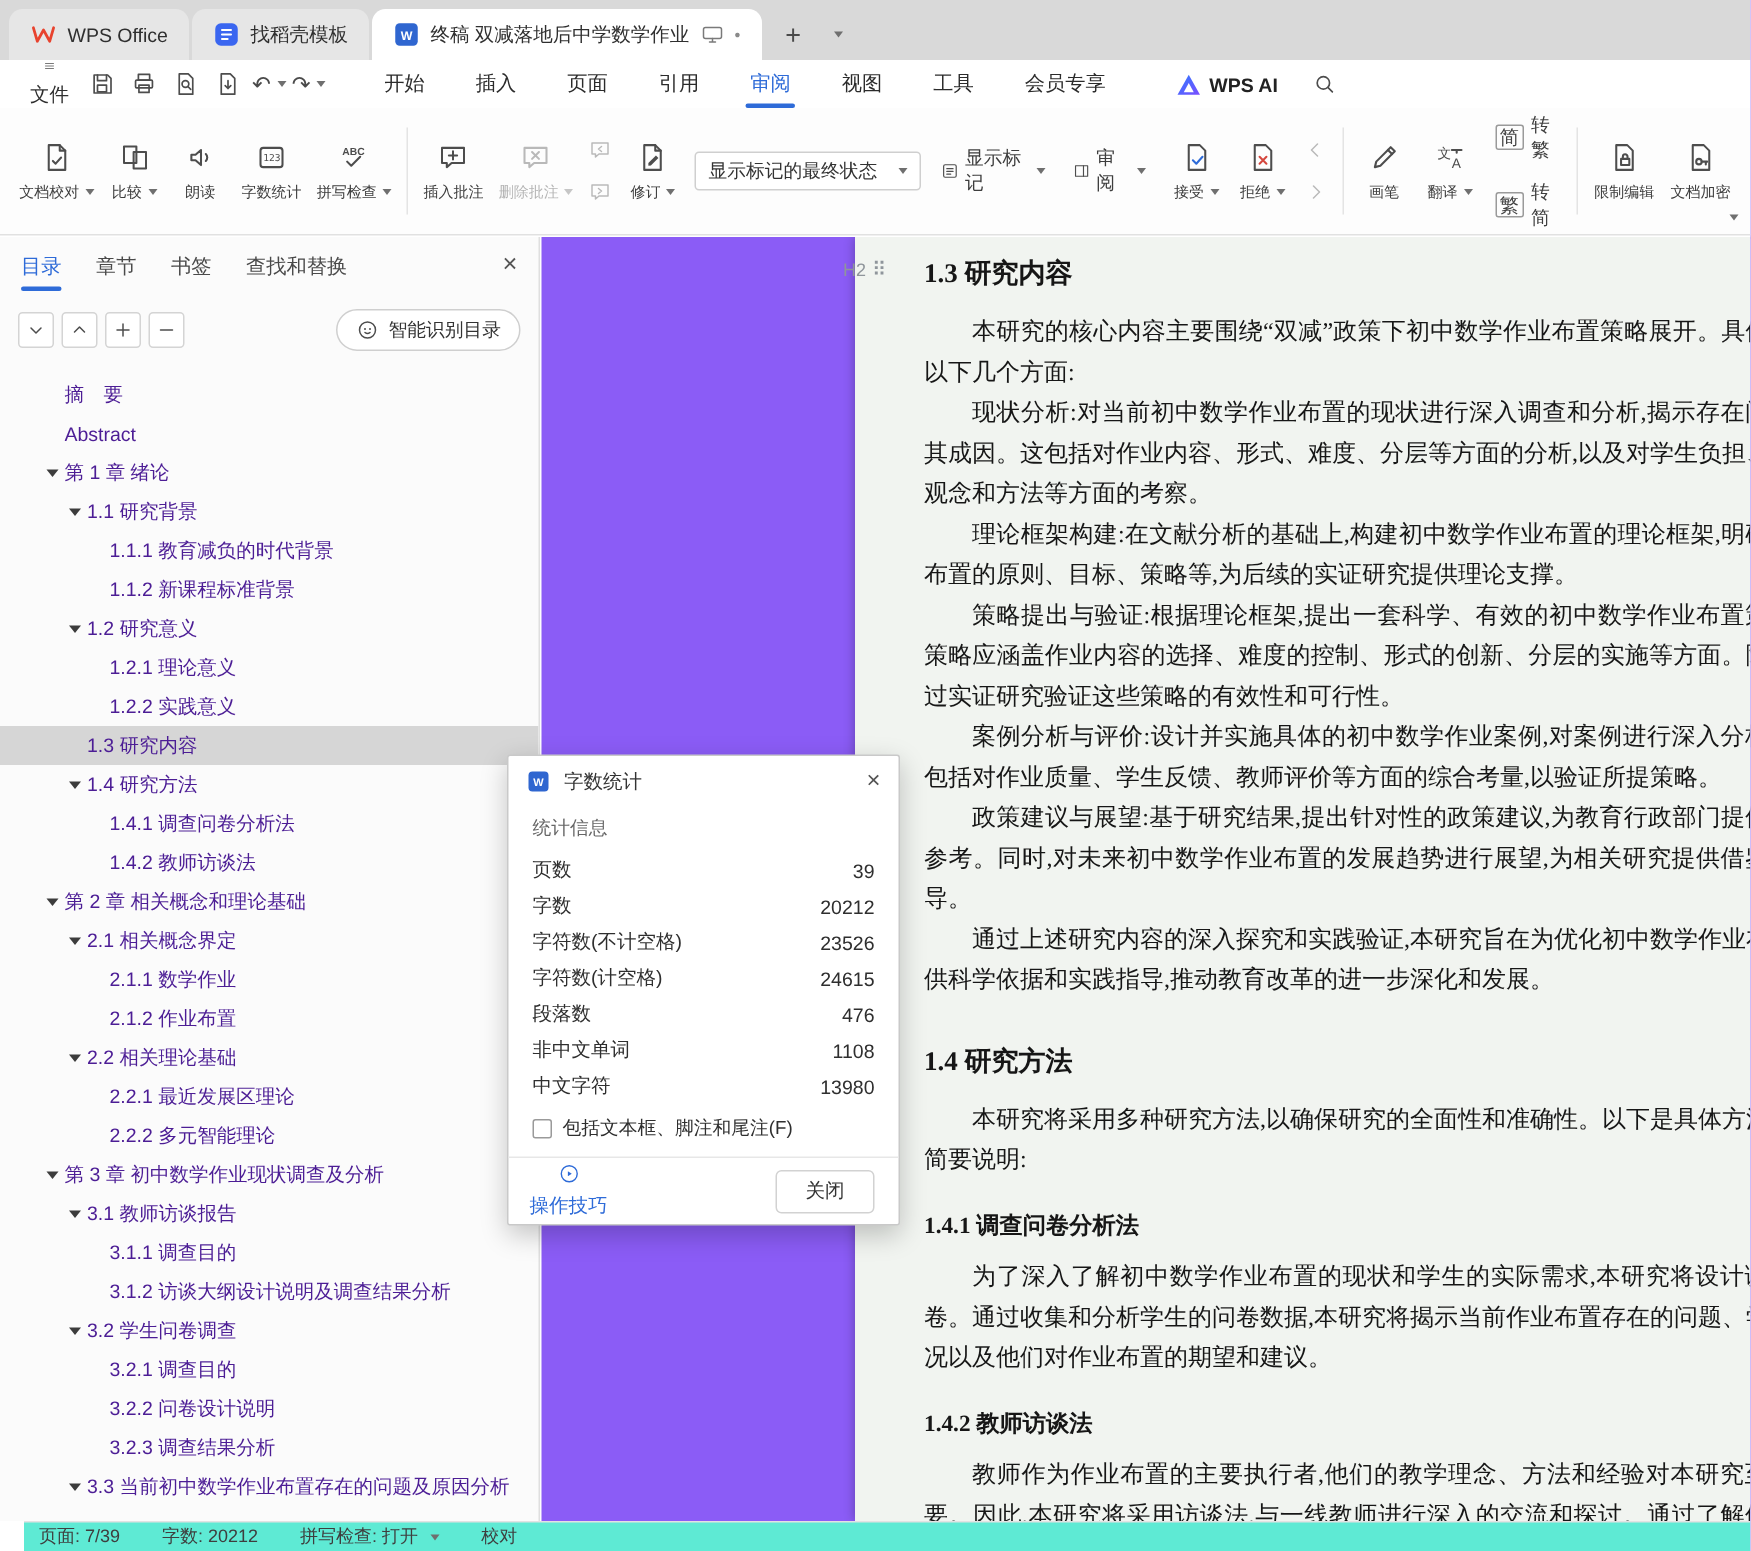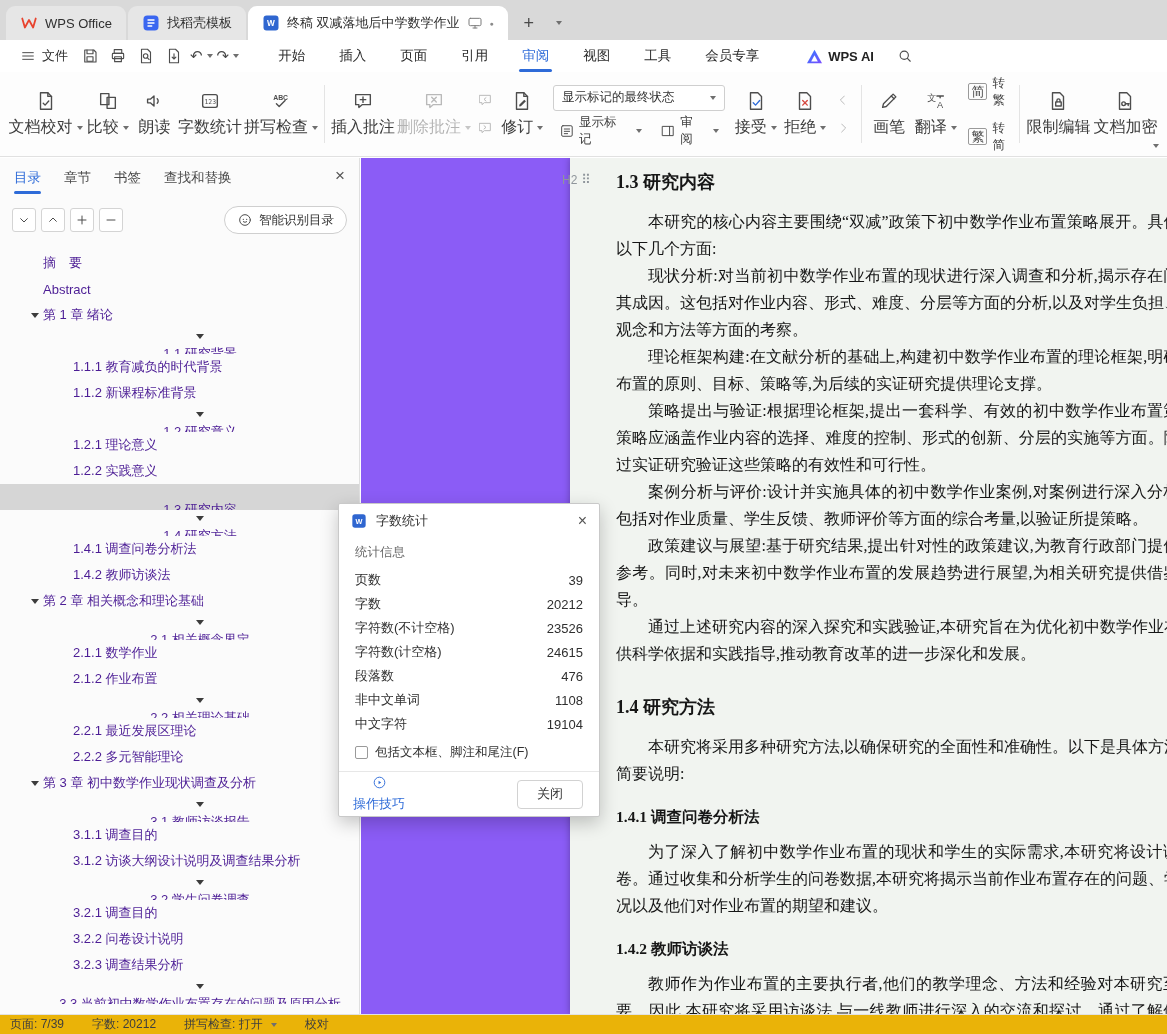--- a/index.html
+++ b/index.html
@@ -12,43 +12,43 @@
   .wtab { height:34px; display:flex; align-items:center; gap:7px; padding:0 14px; font-size:13px; color:#2f2f2f;
           border-radius:9px 9px 0 0; background:#e6e6e6; margin-right:2px; cursor:pointer; white-space:nowrap; }
   .wtab.active { background:#ffffff; }
   .wtab .dot { font-size:7px; color:#8a8a8a; line-height:1; }
   .tabbar-btn { width:26px; height:26px; margin:0 2px 4px 6px; display:flex; align-items:center; justify-content:center;
                 font-size:18px; color:#4a4a4a; border-radius:4px; cursor:pointer; }
   .tabbar-btn.small { font-size:12px; margin-left:0; }
 
   
   .menubar { position:absolute; left:0; top:40px; right:0; height:32px; background:#fff; display:flex; align-items:center; padding:0 12px; }
-  .file-btn { display:flex; align-items:center; gap:6px; font-size:13px; color:#2f2f2f; padding:0 8px; cursor:pointer; height:100%; }
+  .file-btn { display:flex; align-items:center; gap:6px; font-size:13px; color:#2f2f2f; padding:0 8px; cursor:pointer; height:100%;flex-direction:column; }
   .qicon { width:26px; height:24px; display:flex; align-items:center; justify-content:center; border-radius:3px; cursor:pointer; margin:0 1px; }
   .undo-redo { display:flex; align-items:center; font-size:15px; color:#4a4a4a; margin:0 2px; cursor:pointer; }
   .mtabs { display:flex; margin-left:20px; height:100%; }
   .mtab { padding:0 17px; display:flex; align-items:center; font-size:13.5px; color:#2b2b2b; cursor:pointer; position:relative; height:100%; }
   .mtab.active { color:#2e6bd8; }
   .mtab.active::after { content:""; position:absolute; left:14px; right:14px; bottom:0; height:3px; background:#2e6bd8; border-radius:2px; }
   .ai-brand { display:flex; align-items:center; gap:5px; margin-left:30px; font-size:13px; font-weight:bold; color:#222; cursor:pointer; }
   .search-btn { margin-left:22px; cursor:pointer; display:flex; align-items:center; }
 
   
   .ribbon { position:absolute; left:0; top:72px; right:0; height:85px; background:#fdfdfd; border-bottom:1px solid #e1e1e1;
             display:flex; align-items:center; padding:0 8px; }
   .rbtn { display:flex; flex-direction:column; align-items:center; justify-content:center; gap:5px; padding:5px 8px;
           border-radius:4px; cursor:pointer; min-width:44px; }
-  .rbtn .lbl { font-size:16px; color:#3d3d3d; white-space:nowrap; display:flex; align-items:center; }
+  .rbtn .lbl { font-size:10px; color:#3d3d3d; white-space:nowrap; display:flex; align-items:center; }
   .sep { width:1px; height:58px; background:#e4e4e4; margin:0 5px; flex:0 0 1px; }
   .cd { display:inline-block; width:0; height:0; border-left:3.5px solid transparent; border-right:3.5px solid transparent;
         border-top:4px solid #6f6f6f; margin-left:4px; }
   .dis { opacity:.38; }
   .navcol { display:flex; flex-direction:column; gap:8px; margin:0 2px; }
   .navcol .nbtn { width:22px; height:20px; display:flex; align-items:center; justify-content:center; cursor:default; }
-  .markup-cluster { display:flex; flex-direction:column; gap:7px; margin:0 6px; }
+  .markup-cluster { display:flex; flex-direction:row; gap:7px; margin:0 6px; }
   .combo { width:172px; height:26px; border:1px solid #cfcfcf; border-radius:3px; background:#fff; display:flex; align-items:center;
            justify-content:space-between; padding:0 8px; font-size:12.5px; color:#333; cursor:pointer; }
   .small-row { display:flex; gap:6px; }
   .sbtn { height:26px; display:flex; align-items:center; gap:4px; font-size:12.5px; color:#3d3d3d; padding:0 6px; border-radius:3px; cursor:pointer; }
   .zh-cluster { display:flex; flex-direction:column; gap:7px; margin:0 4px; }
   .zbtn { display:flex; align-items:center; gap:5px; font-size:12.5px; color:#3d3d3d; cursor:pointer; padding:2px 4px; border-radius:3px; }
   .zico { font-size:13px; color:#444; border:1px solid #9a9a9a; border-radius:2px; line-height:1; padding:1px 2px; }
   .ribbon-collapse { position:absolute; right:8px; bottom:4px; }
 
   
@@ -70,21 +70,21 @@
   .sb-toolbar { height:44px; display:flex; align-items:center; padding:0 12px; gap:5px; }
   .sq { width:24px; height:24px; border:1px solid #d4d4d4; border-radius:3px; background:#fff; display:flex; align-items:center; justify-content:center; cursor:pointer; }
   .smart-btn { margin-left:auto; height:28px; border:1px solid #cfcfcf; border-radius:14px; background:#fff; display:flex; align-items:center;
                gap:6px; padding:0 12px; font-size:12.5px; color:#333; cursor:pointer; }
   .toc { padding-top:8px; overflow:hidden; height:calc(100% - 92px); }
   .toc-item { display:flex; align-items:center; height:26px; font-size:13px; color:#4c1d95; cursor:pointer; white-space:nowrap; }
   .toc-item .slot { flex:0 0 17px; display:flex; justify-content:center; align-items:center; }
   .tcaret { width:0; height:0; border-left:4px solid transparent; border-right:4px solid transparent; border-top:5px solid #3c3c3c; }
   .tcaret.hidden { visibility:hidden; }
   .toc-item.lvl0 { padding-left:26px; }
-  .toc-item.lvl1 { padding-left:41px;flex-direction:column; }
+  .toc-item.lvl1 { padding-left:41px; }
   .toc-item.lvl2 { padding-left:56px; }
   .toc-item.selected { background:#d6d6d6; }
   .toc-label { overflow:hidden; text-overflow:ellipsis; }
 
   
   .docarea { position:absolute; left:361px; top:158px; right:0; bottom:20px; background:#8b5cf6; overflow:hidden; }
   .page { position:absolute; left:209px; top:0; width:688px; height:100%; background:#f1f4f0; box-shadow:0 0 7px rgba(0,0,0,.3); }
   .page-content { padding:8px 46px 0 46px; }
   .h2marker { position:absolute; left:-8px; top:14px; display:flex; align-items:center; gap:4px; color:#8f959b; font-size:12px; }
   .h2marker .dots { font-size:13px; letter-spacing:-1px; }
@@ -105,21 +105,21 @@
   .stat-row { display:flex; justify-content:space-between; align-items:center; height:24px; font-size:13px; color:#2f2f2f; }
   .cb-row { display:flex; align-items:center; gap:7px; margin-top:8px; font-size:12.5px; color:#2f2f2f; }
   .cb { width:13px; height:13px; border:1px solid #9a9a9a; border-radius:2px; background:#fff; flex:0 0 13px; cursor:pointer; }
   .dlg-divider { height:1px; background:#e7e7e7; margin:10px -16px 0; }
   .dlg-footer { height:44px; display:flex; align-items:center; justify-content:space-between; padding:0 16px 0 14px; }
   .tips { display:flex; align-items:center; gap:5px; color:#2e6bd8; font-size:13px; cursor:pointer;flex-direction:column; }
   .close-btn { width:66px; height:29px; border:1px solid #d2d2d2; border-radius:4px; background:#fff; font-size:13px; color:#333; cursor:pointer;
                display:flex; align-items:center; justify-content:center; }
 
   
-  .statusbar { position:absolute; left:0; bottom:0; right:0; height:20px; background:#eab308; border-top:1px solid #e2e2e2;
+  .statusbar { position:absolute; left:16px; bottom:0; right:0; height:20px; background:#5eead4; border-top:1px solid #e2e2e2;
                display:flex; align-items:center; gap:28px; padding:0 10px; font-size:12px; color:#3e3e3e; }
   .sb-item { display:flex; align-items:center; gap:4px; cursor:pointer; white-space:nowrap; }
 </style>
 </head>
 <body>
 
 <div class="app">
 
   <div class="tabbar">
     <div class="wtab">
@@ -732,21 +732,21 @@
         <div class="stat-row">
           <span class="stat-label">段落数</span>
           <span class="stat-value">476</span>
         </div>
         <div class="stat-row">
           <span class="stat-label">非中文单词</span>
           <span class="stat-value">1108</span>
         </div>
         <div class="stat-row">
           <span class="stat-label">中文字符</span>
-          <span class="stat-value">19104</span>
+          <span class="stat-value">13980</span>
         </div>
       <div class="cb-row">
         <span class="cb"></span>
         <span>包括文本框、脚注和尾注(F)</span>
       </div>
       <div class="dlg-divider"></div>
     </div>
     <div class="dlg-footer">
       <div class="tips">
         <svg width="15" height="15" viewBox="0 0 24 24">

